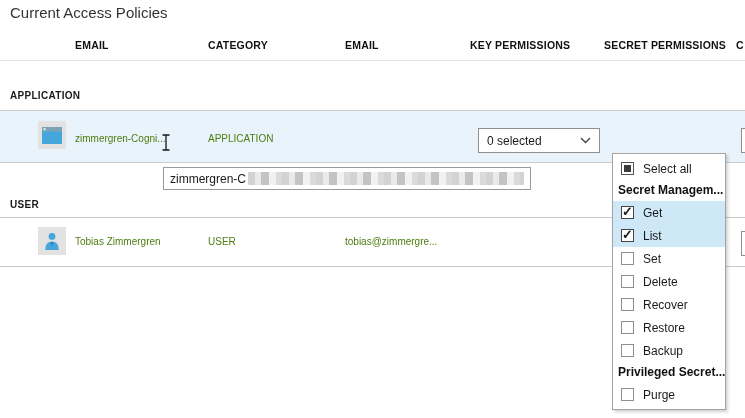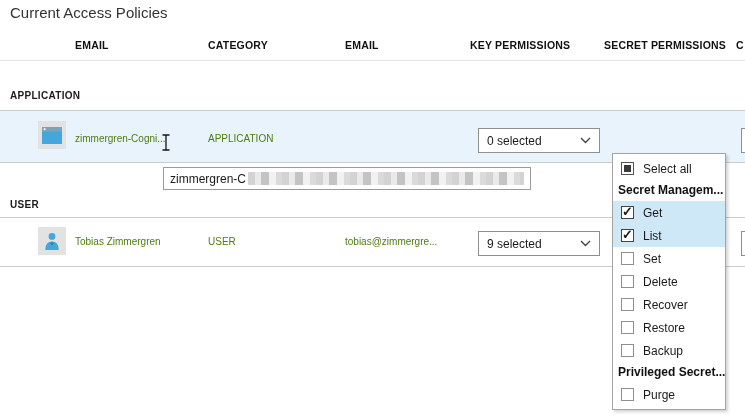--- a/index.html
+++ b/index.html
@@ -112,26 +112,20 @@
         <circle cx="9" cy="4.4" r="3.4" fill="#45a6dc"></circle>
         <path d="M2.3 18 C2.3 12.3 5 9.6 9 9.6 C13 9.6 15.7 12.3 15.7 18 Z" fill="#45a6dc"></path>
         <path d="M9 9.6 L7 11.6 L9 13.6 L11 11.6 Z" fill="#2f86b8"></path>
       </svg>
     </div>
     <div class="cell-text ct-name">Tobias Zimmergren</div>
     <div class="cell-text ct-cat">USER</div>
     <div class="cell-text ct-email">tobias@zimmergre...</div>
   </div>
 
-  <div class="select sel-key-user">
-    <span>9 selected</span>
-    <svg class="chev" width="11" height="7" viewBox="0 0 11 7">
-        <path d="M1 1 L5.5 5.5 L10 1" fill="none" stroke="#444" stroke-width="1.4"></path>
-      </svg>
-  </div>
 
   <div class="sliver sliver2"></div>
 
   <div class="dropdown">
     <div class="dd-item">
       <span class="cb indeterminate"></span>
       <span>Select all</span>
     </div>
     <div class="dd-header">Secret Managem...</div>
     <div class="dd-item checked">

